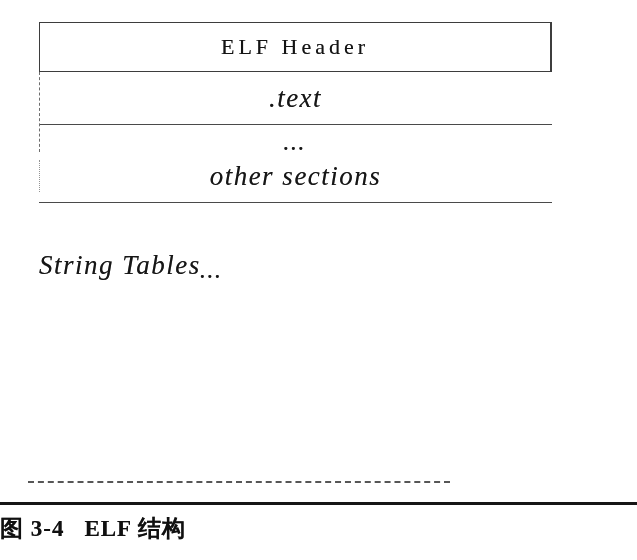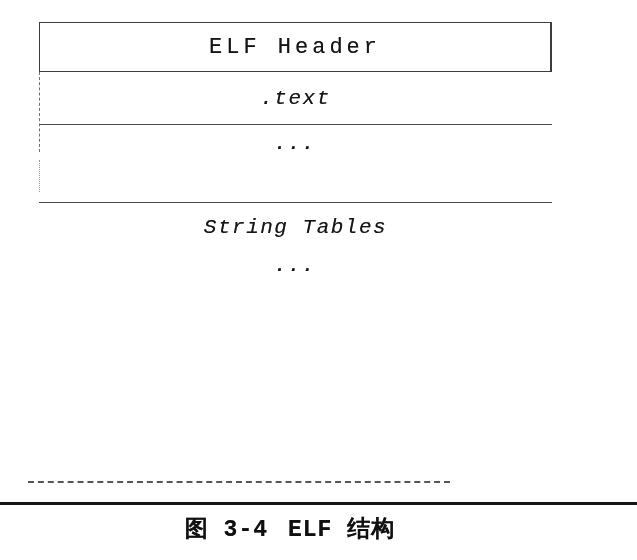--- a/index.html
+++ b/index.html
@@ -2,21 +2,21 @@
 <html><head>
 <meta charset="utf-8">
 <style>
   html, body { margin: 0; padding: 0; background: #ffffff; }
 
   .page {
     position: relative;
     width: 637px;
     height: 560px;
     background: #ffffff;
-    font-family: Liberation Mono, monospace;
+    font-family: Liberation Serif, serif;
     color: #1a1a1a;
     overflow: hidden;
   }
 
   .figure {
     position: absolute;
     left: 39px;
     top: 22px;
     width: 513px;
     text-shadow: 0 0 0.6px rgba(20,20,20,0.55);
@@ -37,21 +37,21 @@
 
   .row {
     box-sizing: border-box;
     border-bottom: 1px solid #4a4a4a;
     display: flex;
     align-items: center;
     justify-content: center;
   }
   .it {
     font-style: italic;
-    font-size: 21px;
+    font-size: 27px;
     letter-spacing: 1.5px;
     color: #161616;
   }
   .ellipsis {
     font-weight: bold;
     font-size: 18px;
     letter-spacing: 3px;
     line-height: 20px;
   }
 
@@ -65,21 +65,21 @@
     justify-content: flex-start;
     padding-top: 9px;
   }
   .r-other .other-label { margin-top: 8px; line-height: 28px; }
 
   .r-sht { height: 56px; }
 
   .r-tables {
     height: 112px;
     border-bottom: none;
-    flex-direction: column;
+    flex-direction: row;
     justify-content: flex-start;
     padding-top: 11px;
   }
   .r-tables .line { line-height: 28px; }
   .r-tables .ellipsis { margin-top: 14px; }
 
   
   .left-dash {
     position: absolute;
     left: 39px; top: 72px;
@@ -106,21 +106,21 @@
     position: absolute;
     left: 0; top: 502px;
     width: 637px; height: 3px;
     background: #161616;
   }
 
   .caption {
     position: absolute;
     left: 0; top: 513px;
     width: 580px;
-    text-align: center;
+    text-align: left;
     font-weight: bold;
     font-size: 23px;
     letter-spacing: 1px;
     color: #101010;
     text-shadow: 0 0 0.6px rgba(10,10,10,0.6);
   }
   .caption .fig-num { margin-right: 20px; }
 </style>
 </head>
 <body>
@@ -134,20 +134,21 @@
     </div>
 
     <div class="row r-text">
       <span class="it">.text</span>
     </div>
 
 
 
     <div class="row r-other">
       <span class="it ellipsis">...</span>
+      <span class="it other-label">other sections</span>
     </div>
 
 
     <div class="row r-tables">
       <span class="it line">String Tables</span>
       <span class="it ellipsis">...</span>
     </div>
 
   </div>
 

